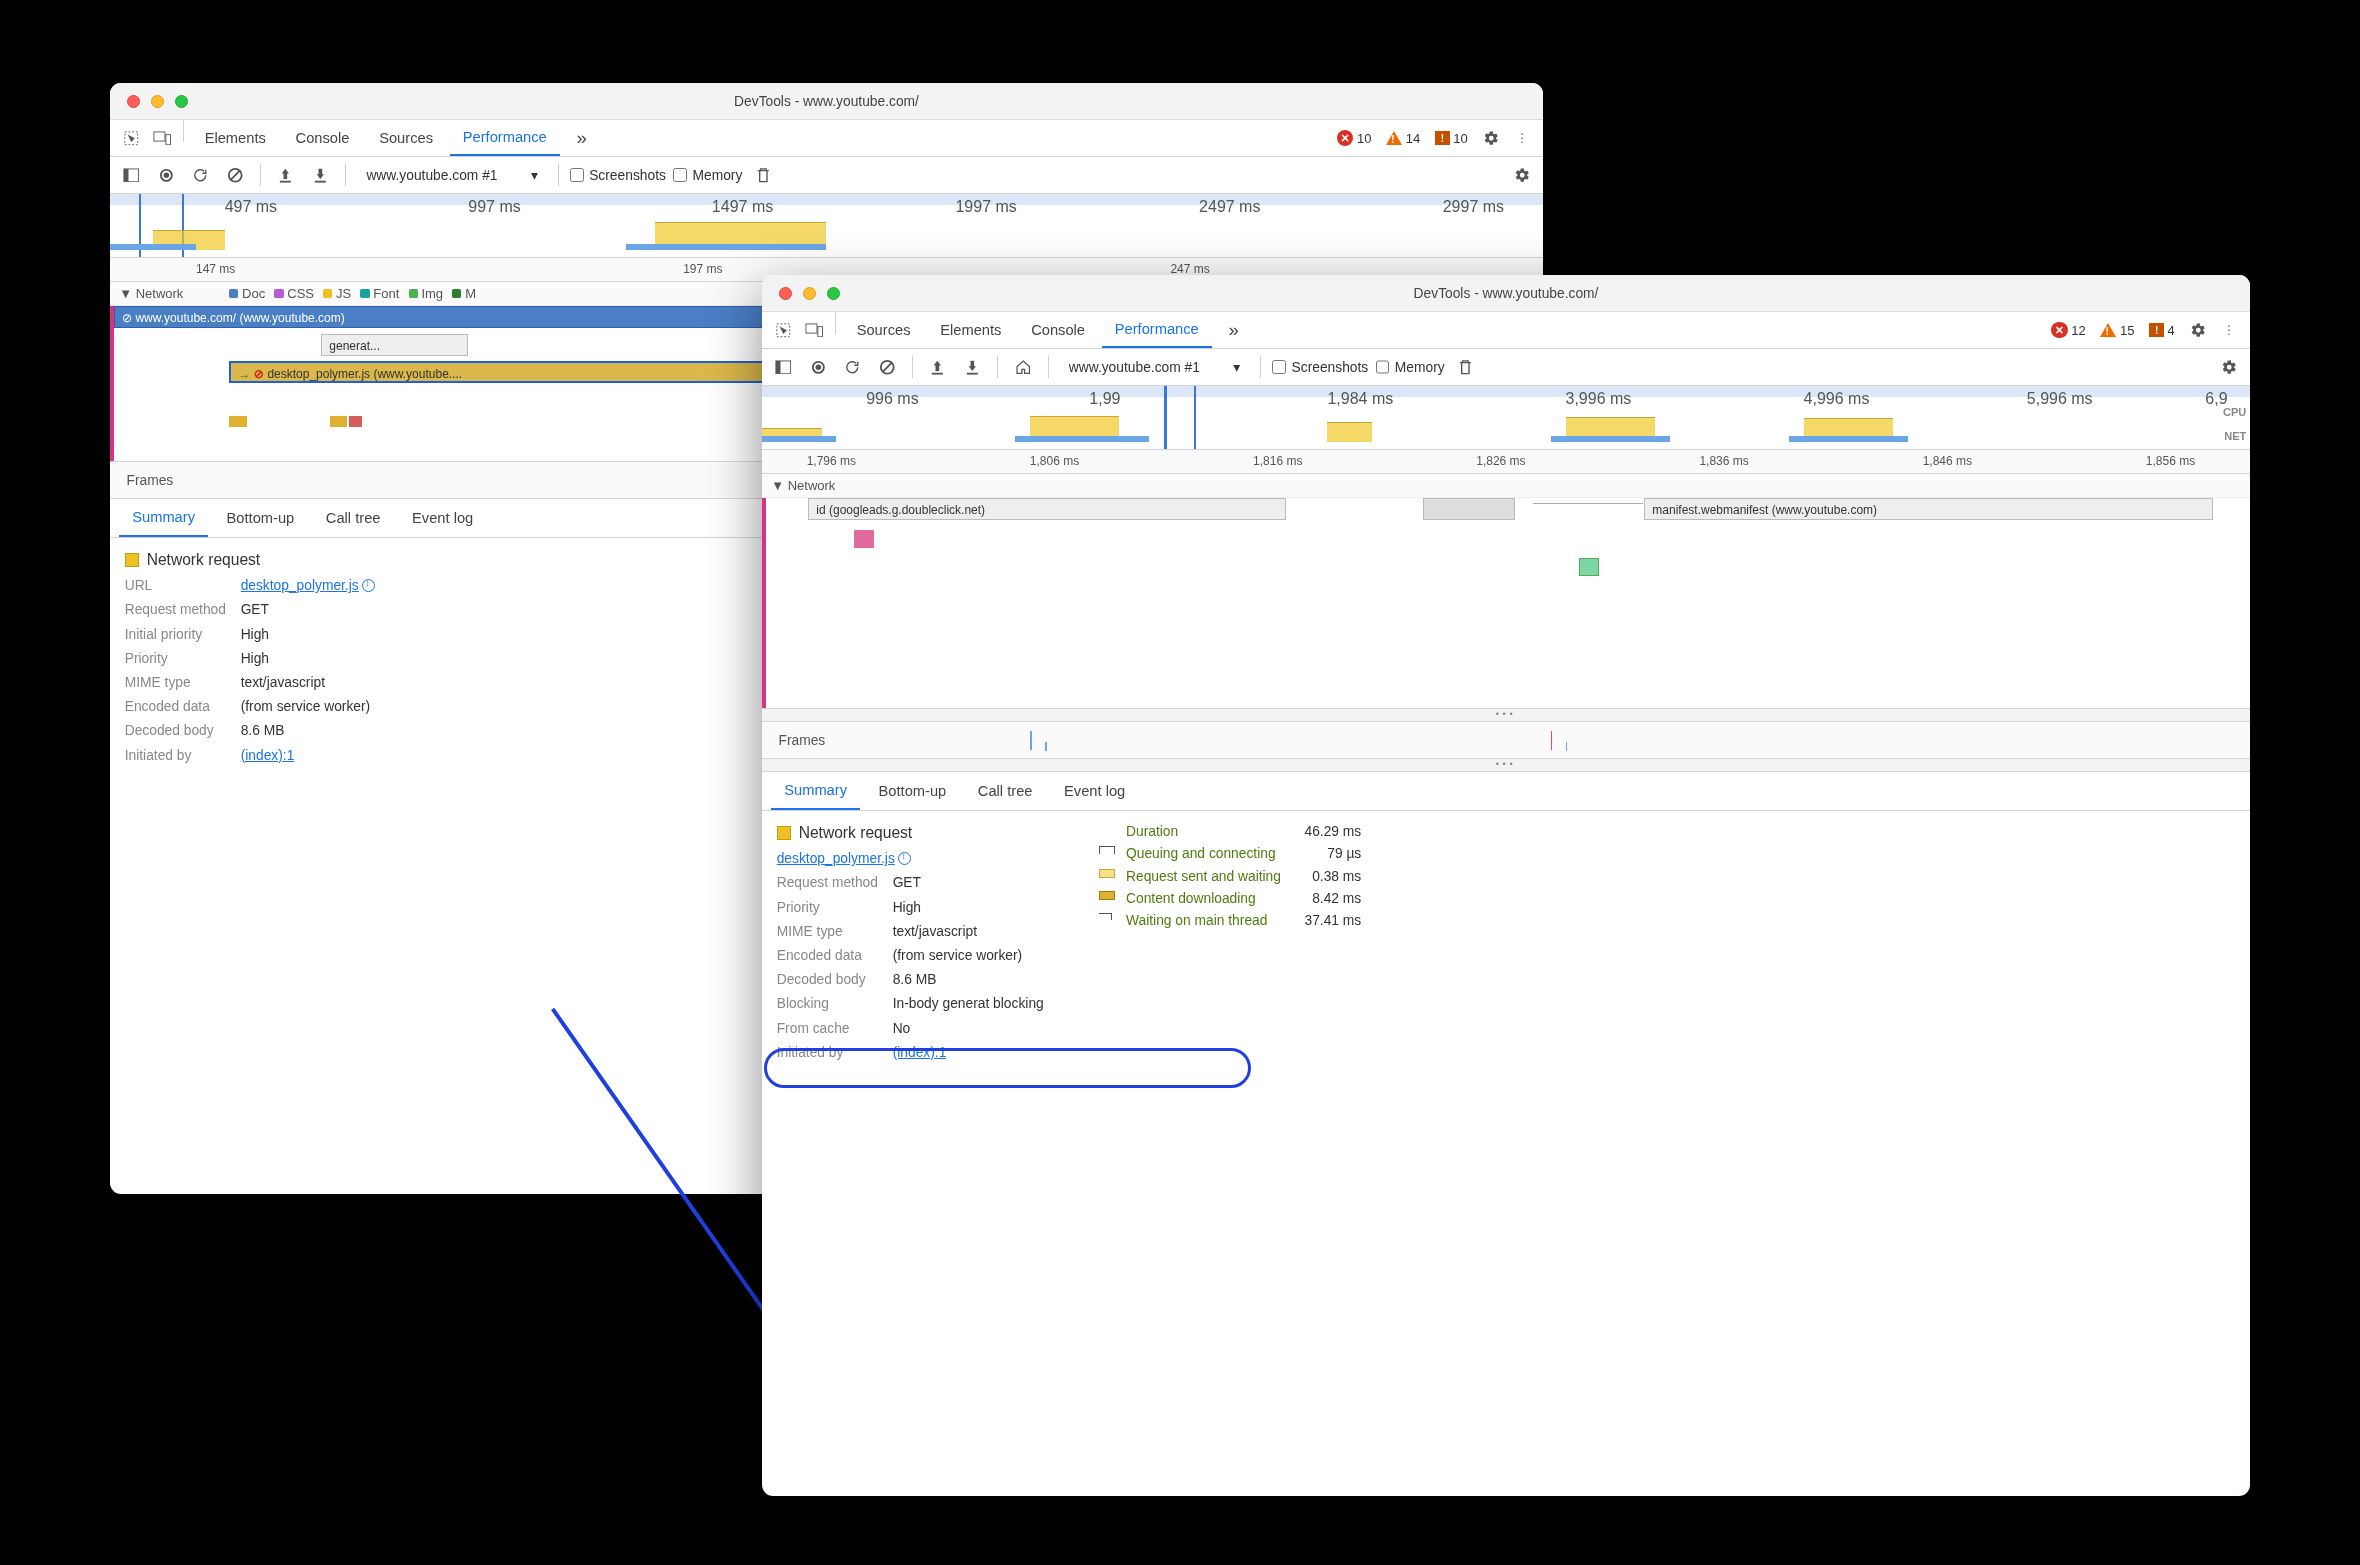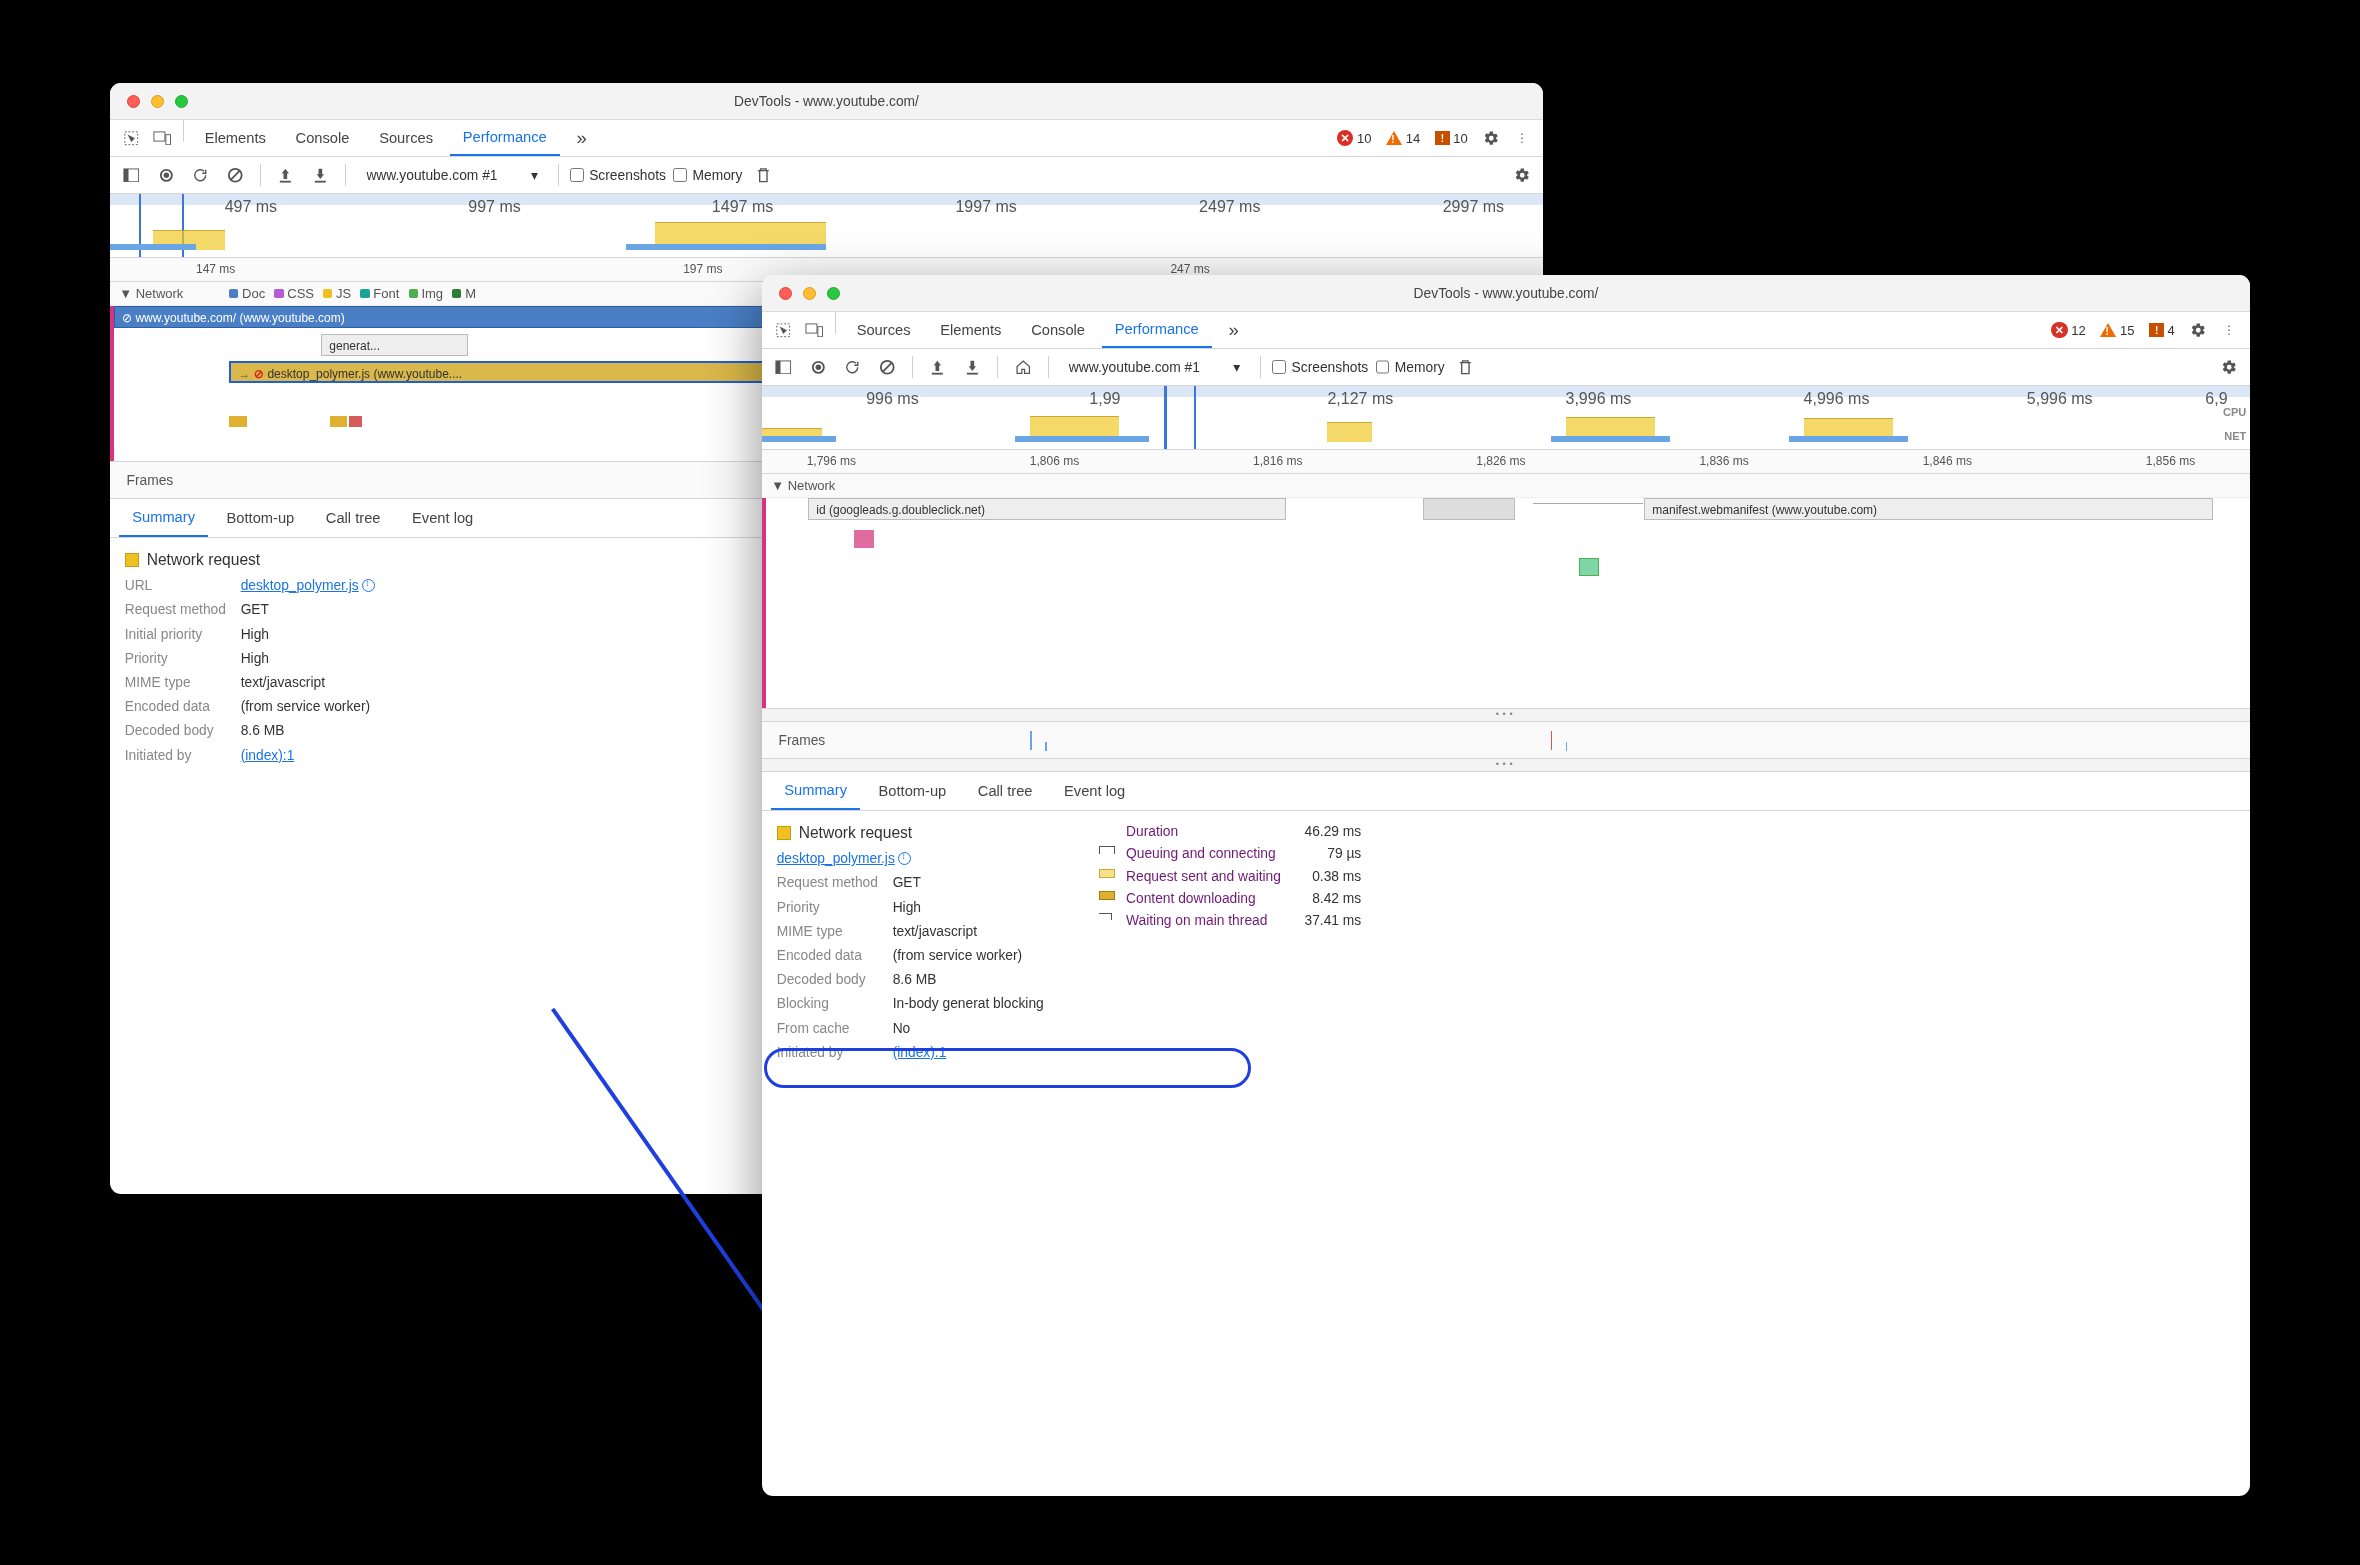--- a/index.html
+++ b/index.html
@@ -202,21 +202,21 @@
   .details h3 .swatch { width:14.7px; height:14.7px; background:#f0c020; border:0.9px solid #c69b18; }
   .kv { display:grid; grid-template-columns:max-content auto; column-gap:14.7px; row-gap:9.2px; }
   .kv .k { color:#888; }
   .kv .v { color:#333; }
   .kv a { color:#1a73e8; text-decoration:underline; }
   .kv a .linkicon { display:inline-block; width:13px; height:13px; border:1.4px solid #1a73e8; border-radius:50%; vertical-align:-1.8px; margin-left:3.7px; position:relative; }
   .kv a .linkicon::after { content:"↕"; position:absolute; left:1.8px; top:-1.8px; font-size:9.2px; color:#1a73e8; }
 
   .timing { font-size:13.8px; }
   .timing .trow { display:grid; grid-template-columns:20px auto 73px; column-gap:7.3px; row-gap:7.3px; }
-  .timing .label { color:#701a75; }
+  .timing .label { color:#4d7c0f; }
   .timing .val { text-align:right; }
   .timing .mark { display:inline-block; width:16.5px; height:9.2px; }
 
   
   .callout-border {
     position:absolute; border:3.7px solid #1f3fe0; border-radius:22px;
   }
   .arrow {
     position:absolute; width:3.7px; background:#1f3fe0;
     transform-origin: top left;
@@ -566,21 +566,21 @@
       <svg width="16.5" height="16.5" viewBox="0 0 24 24">
           <path fill="#555" d="M19.14 12.94a7.07 7.07 0 0 0 .05-.94 7.07 7.07 0 0 0-.05-.94l2.03-1.58a.5.5 0 0 0 .12-.64l-1.92-3.32a.5.5 0 0 0-.61-.22l-2.39.96a7.03 7.03 0 0 0-1.62-.94l-.36-2.54A.5.5 0 0 0 13.9 2h-3.8a.5.5 0 0 0-.49.42l-.36 2.54c-.58.24-1.12.55-1.62.94l-2.39-.96a.5.5 0 0 0-.61.22L2.71 8.48a.5.5 0 0 0 .12.64l2.03 1.58c-.03.31-.05.63-.05.94s.02.63.05.94l-2.03 1.58a.5.5 0 0 0-.12.64l1.92 3.32c.14.24.43.34.61.22l2.39-.96c.5.39 1.04.7 1.62.94l.36 2.54c.4.24.25.42.49.42h3.8c.24 0 .45-.18.49-.42l.36-2.54c.58-.24 1.12-.55 1.62-.94l2.39.96c.18.12.47.02.61-.22l1.92-3.32a.5.5 0 0 0-.12-.64l-2.03-1.58zM12 15.5A3.5 3.5 0 1 1 12 8.5a3.5 3.5 0 0 1 0 7z"></path>
         </svg>
     </div>
   </div>
 
   <div class="overview">
     <div class="ticklabels">
       <span class="tl-item" style="left:7%">996 ms</span>
       <span class="tl-item" style="left:22%">1,99</span>
-      <span class="tl-item" style="left:38%">2,127 ms</span>
+      <span class="tl-item" style="left:38%">1,984 ms</span>
       <span class="tl-item" style="left:54%">3,996 ms</span>
       <span class="tl-item" style="left:70%">4,996 ms</span>
       <span class="tl-item" style="left:85%">5,996 ms</span>
       <span class="tl-item" style="left:97%">6,9</span>
     </div>
     <div class="ov-handle" style="left:27%"></div>
     <div class="ov-handle" style="left:29%"></div>
     <div class="cpubar">
       <div class="hump" style="left:0%; width:4%; height:50%;"></div>
       <div class="hump" style="left:18%; width:6%; height:95%;"></div>

